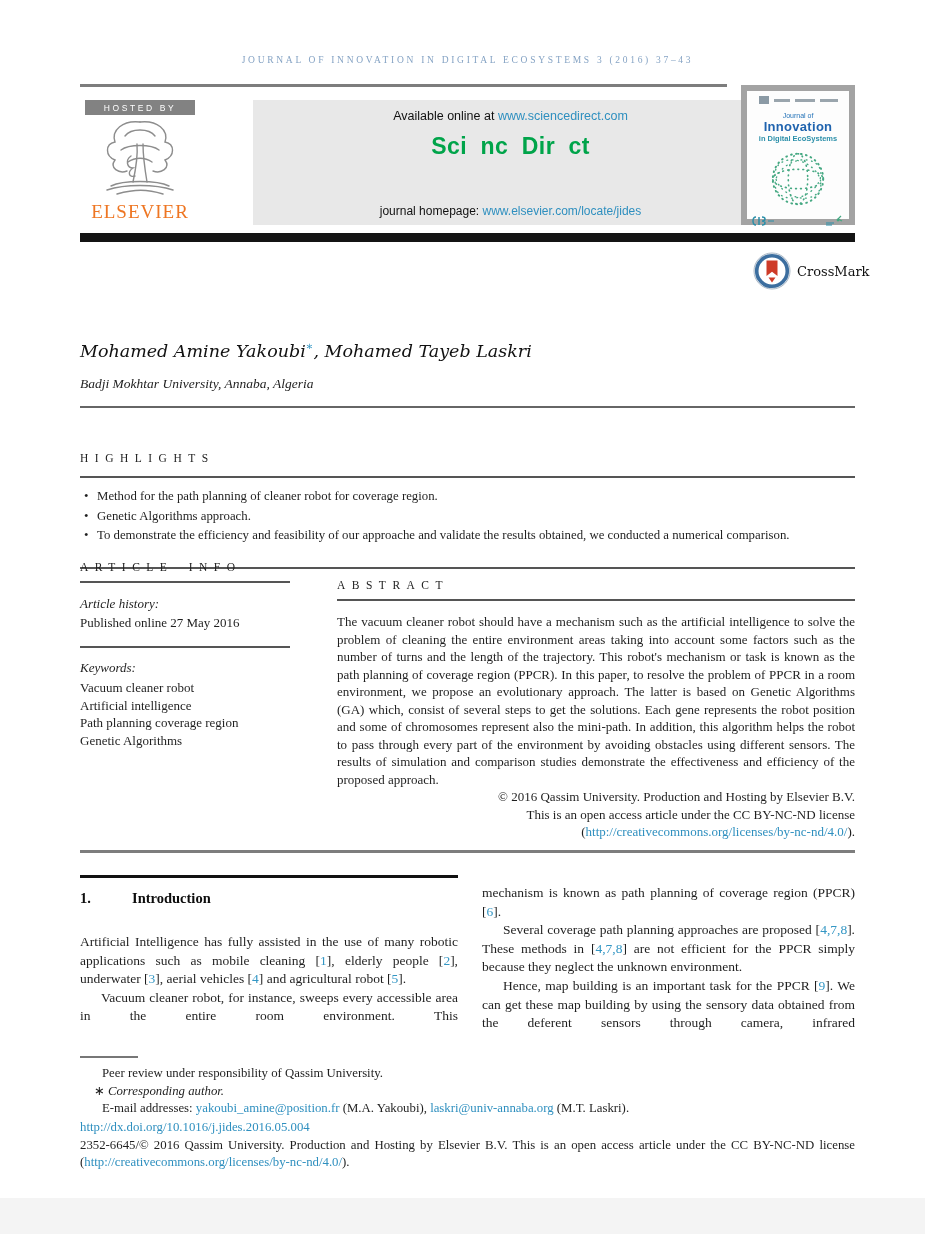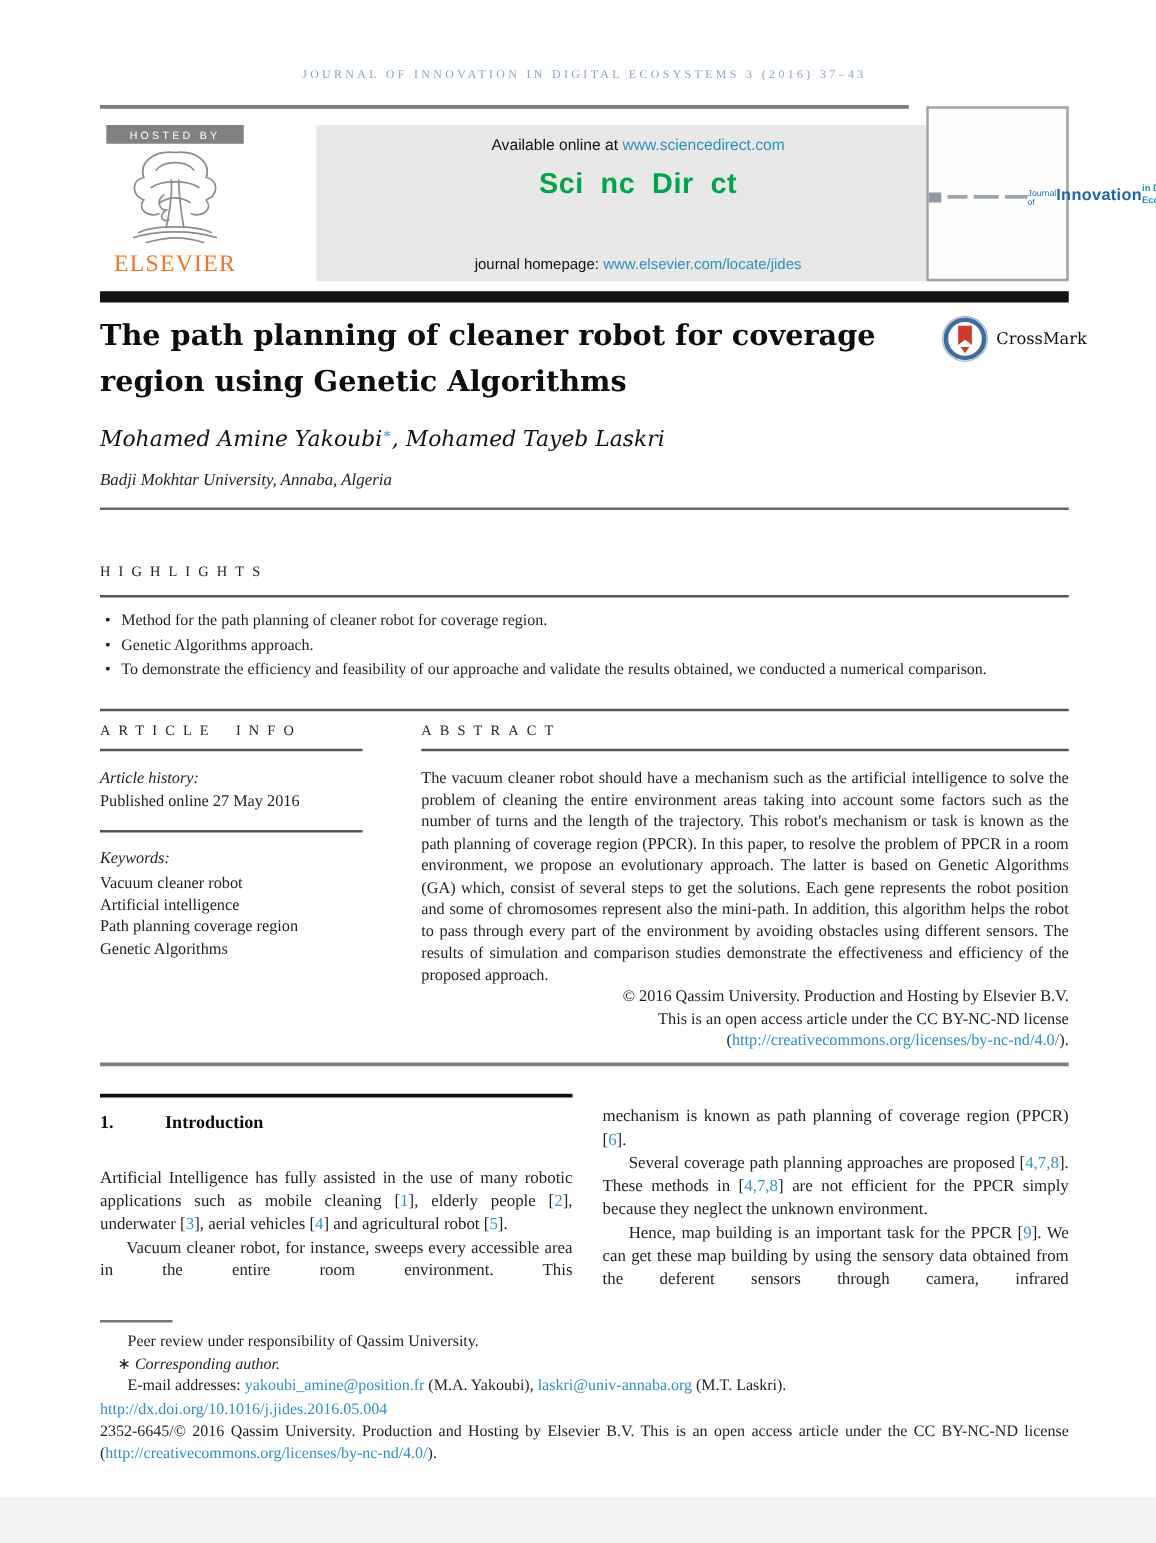--- a/index.html
+++ b/index.html
@@ -25,22 +25,22 @@
   .elsevier-label{position:absolute;left:82px;top:201px;width:116px;text-align:center;
     color:var(--elsevier-orange);font-size:19px;letter-spacing:1px;font-family:"Liberation Serif",serif;}
 
   .banner{position:absolute;left:205px;top:100px;width:515px;height:125px;background:#e8e8e8;text-align:center;
     font-family:"Liberation Sans",sans-serif;margin-left:48px;}
   .banner .available{margin-top:9px;font-size:12.5px;color:#111;}
   .banner .sd-logo{margin-top:10px;font-size:23px;font-weight:bold;color:var(--sd-green);letter-spacing:0.5px;}
   .banner .homepage{margin-top:44px;font-size:12px;color:#111;}
   .lnk{color:var(--link);}
 
-  .cover{position:absolute;left:741px;top:85px;width:114px;height:140px;border:2px solid #a3a3a3;background:#fdfdfd;
-    display:flex;flex-direction:row;align-items:center;font-family:"Liberation Sans",sans-serif;}
+  .cover{position:absolute;left:741px;top:85px;width:114px;height:140px;border:6px solid #a3a3a3;background:#fdfdfd;
+    display:flex;flex-direction:column;align-items:center;font-family:"Liberation Sans",sans-serif;}
   .cover .masthead{display:flex;gap:5px;margin-top:5px;align-items:center;}
   .cover .masthead i{display:block;height:3px;background:#9aa5ad;}
   .cover .mh1{width:10px;height:8px !important;background:#8b9aa5 !important;}
   .cover .mh2{width:16px;} .cover .mh3{width:20px;} .cover .mh4{width:18px;}
   .cover .c-line1{margin-top:8px;font-size:7px;color:#2573B8;}
   .cover .c-line2{font-size:13px;font-weight:bold;color:#1F63AE;letter-spacing:0.3px;}
   .cover .c-line3{font-size:7.5px;font-weight:bold;color:#2B8FA9;}
   .cover .globe{margin-top:4px;}
   .cover .c-logos{margin-top:auto;margin-bottom:5px;width:96px;display:flex;justify-content:space-between;align-items:center;}
 
@@ -58,21 +58,21 @@
   .rule-a{position:absolute;left:80px;top:406px;width:775px;height:2px;background:#666;}
 
   .sec-heading{font-size:11.5px;letter-spacing:6.5px;word-spacing:6px;color:#222;font-family:"Liberation Serif",serif;}
   .hl-heading{position:absolute;left:80px;top:452px;text-align:center;}
   .rule-hl-top{position:absolute;left:80px;top:476px;width:775px;height:2px;background:#555;}
   .hl-list{position:absolute;left:80px;top:487px;width:775px;list-style:none;}
   .hl-list li{position:relative;padding-left:17px;font-size:12.8px;line-height:19.5px;text-align:justify;}
   .hl-list li::before{content:"•";position:absolute;left:4px;}
   .rule-hl-bottom{position:absolute;left:80px;top:567px;width:775px;height:2px;background:#555;}
 
-  .info-col{position:absolute;left:80px;top:579px;width:210px;}
+  .info-col{position:absolute;left:80px;top:561px;width:210px;}
   .col-rule{height:2px;background:#555;margin-top:8px;}
   .info-col .lbl{font-style:italic;font-size:13px;margin-top:13px;}
   .info-col .val{font-size:13px;margin-top:3px;}
   .info-col .kw{font-size:13px;line-height:17.5px;}
   .info-col .kw-first{margin-top:3px;font-family:Liberation Serif, serif;}
   .info-col .rule2{margin-top:15px;}
   .info-col .kw-lbl{margin-top:12px;}
 
   .abs-col{position:absolute;left:337px;top:579px;width:518px;}
   .abs-col .abs-body{margin-top:12px;font-size:13px;line-height:17.5px;text-align:justify;}
@@ -172,21 +172,20 @@
           <path d="M2 8 h8 M2 10 h6"></path>
           <path d="M14 4 l3 -3 M14 4 l4 2" stroke="#45a882"></path>
           <circle cx="14" cy="5" r="1.4" fill="#45a882" stroke="none"></circle>
         </g>
       </svg>
     </div>
   </div>
 
   <div class="black-bar"></div>
 
-  <h1 class="title">The path planning of cleaner robot for coverage region using Genetic Algorithms</h1>
 
   <div class="crossmark">
     <svg width="38" height="38" viewBox="0 0 38 38">
       <circle cx="19" cy="19" r="18" fill="#eef1f4" stroke="#aab8c6" stroke-width="1"></circle>
       <circle cx="19" cy="19" r="15.3" fill="#ffffff" stroke="#3C6E9F" stroke-width="3.6"></circle>
       <path d="M13.5 8.5 h11 v15.5 l-5.5 -4.2 l-5.5 4.2 Z" fill="#CE3B28"></path>
       <path d="M15.5 25.5 l3.5 5 l3.5 -5 Z" fill="#CE3B28"></path>
     </svg>
     <span class="crossmark-label">CrossMark</span>
   </div>

